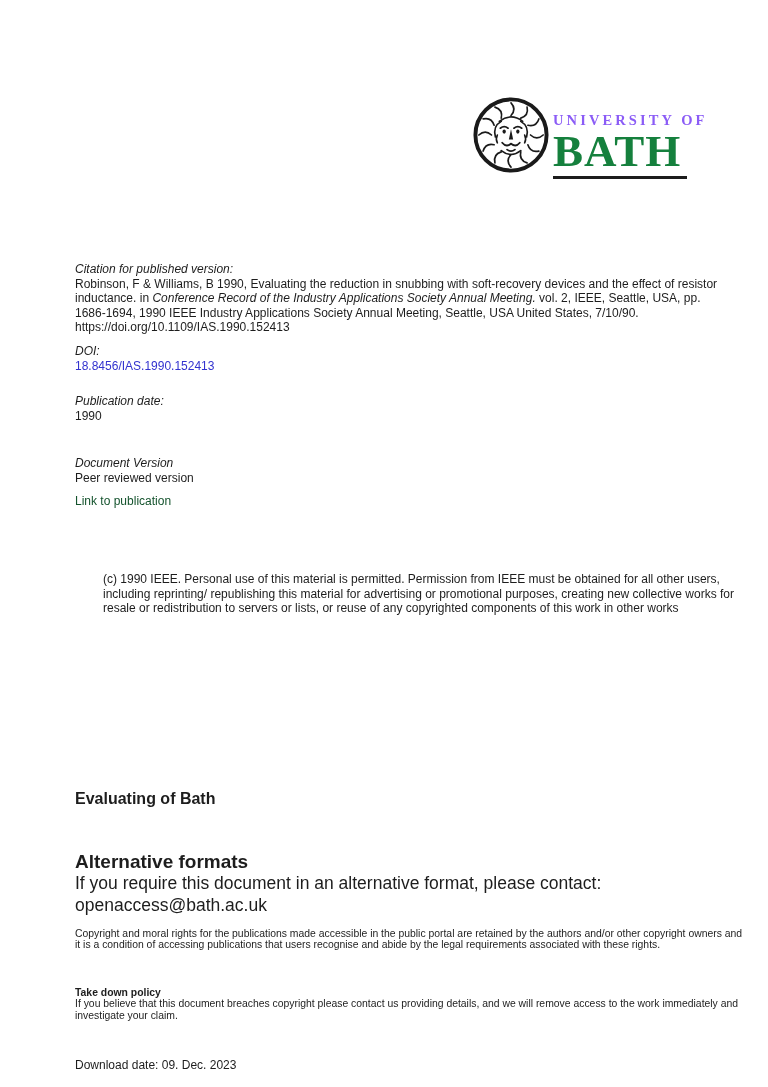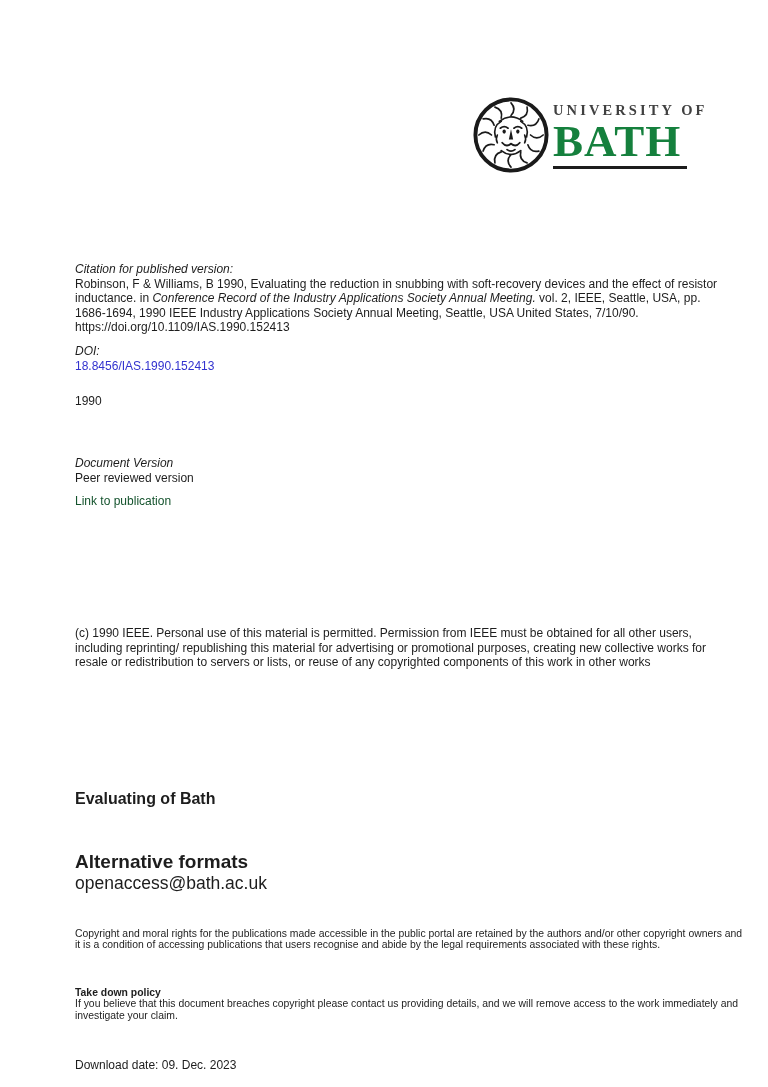--- a/index.html
+++ b/index.html
@@ -11,39 +11,39 @@
     color:#1d1d1d;
     overflow:hidden;
   }
   
   .logo{position:absolute;left:472px;top:96px;display:flex;align-items:flex-start;}
   .crest{width:78px;height:78px;flex:0 0 auto;}
   .logo-text{margin-left:3px;display:flex;flex-direction:column;}
   .logo-uni{
     font-family:"Liberation Serif", serif;
     font-weight:700;font-size:14.5px;letter-spacing:3.1px;
-    color:#404040;margin-top:6px;white-space:nowrap;
+    color:#8b5cf6;margin-top:16px;white-space:nowrap;
   }
   .logo-bath{
     font-family:"Liberation Serif", serif;
     font-weight:700;font-size:45px;line-height:0.92;
     letter-spacing:1px;color:#15803d;margin-top:2px;white-space:nowrap;
   }
   .logo-rule{width:134px;border-bottom:3.5px solid #1c1c1c;margin-top:4px;}
   
   .blk{position:absolute;left:75px;}
   .t12{font-size:12px;line-height:14.6px;}
   .italic{font-style:italic;}
   a.plink{text-decoration:none;cursor:pointer;}
   .citation{top:262px;width:652px;}
   .doi{top:344px;width:652px;}
   .pubdate{top:394px;width:652px;}
   .docver{top:456px;width:652px;}
   .linkpub{top:494px;width:652px;}
-  .copyright{top:626px;width:652px;}
+  .copyright{top:572px;width:652px;margin-left:28px;}
   .uniheading{top:790px;font-size:16px;font-weight:700;line-height:18px;}
   .altfmt{top:851px;width:600px;}
   .altfmt-h{font-size:19px;font-weight:700;line-height:22px;}
   .altfmt-b{font-size:17.5px;line-height:21.5px;}
   .smallprint-h{font-size:10.4px;font-weight:700;line-height:11.4px;}
   .smallprint-b{font-size:10.4px;line-height:11.2px;}
   .genrights{top:928px;width:672px;}
   .takedown{top:987px;width:672px;}
   .dldate{top:1058px;font-size:12px;line-height:14px;}
 </style>
@@ -97,38 +97,40 @@
     <div class="italic">Citation for published version:</div>
     <div><span>Robinson, F &amp; Williams, B 1990, Evaluating the reduction in snubbing with soft-recovery devices and the effect of resistor inductance. in </span><span class="italic">Conference Record of the Industry Applications Society Annual Meeting.</span><span> vol. 2, IEEE, Seattle, USA, pp. 1686-1694, 1990 IEEE Industry Applications Society Annual Meeting, Seattle, USA United States, 7/10/90. https://doi.org/10.1109/IAS.1990.152413</span></div>
   </div>
 
   <div class="blk doi t12">
     <div class="italic">DOI:</div>
     <div><a class="plink" style="color:#3232cf">18.8456/IAS.1990.152413</a></div>
   </div>
 
   <div class="blk pubdate t12">
+    <div class="italic">Publication date:</div>
     <div>1990</div>
   </div>
 
   <div class="blk docver t12">
     <div class="italic">Document Version</div>
     <div>Peer reviewed version</div>
   </div>
 
   <div class="blk linkpub t12">
     <a class="plink" style="color:#14532d">Link to publication</a>
   </div>
 
   <div class="blk copyright t12">(c) 1990 IEEE. Personal use of this material is permitted. Permission from IEEE must be obtained for all other users, including reprinting/ republishing this material for advertising or promotional purposes, creating new collective works for resale or redistribution to servers or lists, or reuse of any copyrighted components of this work in other works</div>
 
   <div class="blk uniheading">Evaluating of Bath</div>
 
   <div class="blk altfmt">
     <div class="altfmt-h">Alternative formats</div>
+    <div class="altfmt-b">If you require this document in an alternative format, please contact:</div>
     <div class="altfmt-b">openaccess@bath.ac.uk</div>
   </div>
 
   <div class="blk genrights">
     <div class="smallprint-b">Copyright and moral rights for the publications made accessible in the public portal are retained by the authors and/or other copyright owners and it is a condition of accessing publications that users recognise and abide by the legal requirements associated with these rights.</div>
   </div>
 
   <div class="blk takedown">
     <div class="smallprint-h">Take down policy</div>
     <div class="smallprint-b">If you believe that this document breaches copyright please contact us providing details, and we will remove access to the work immediately and investigate your claim.</div>

